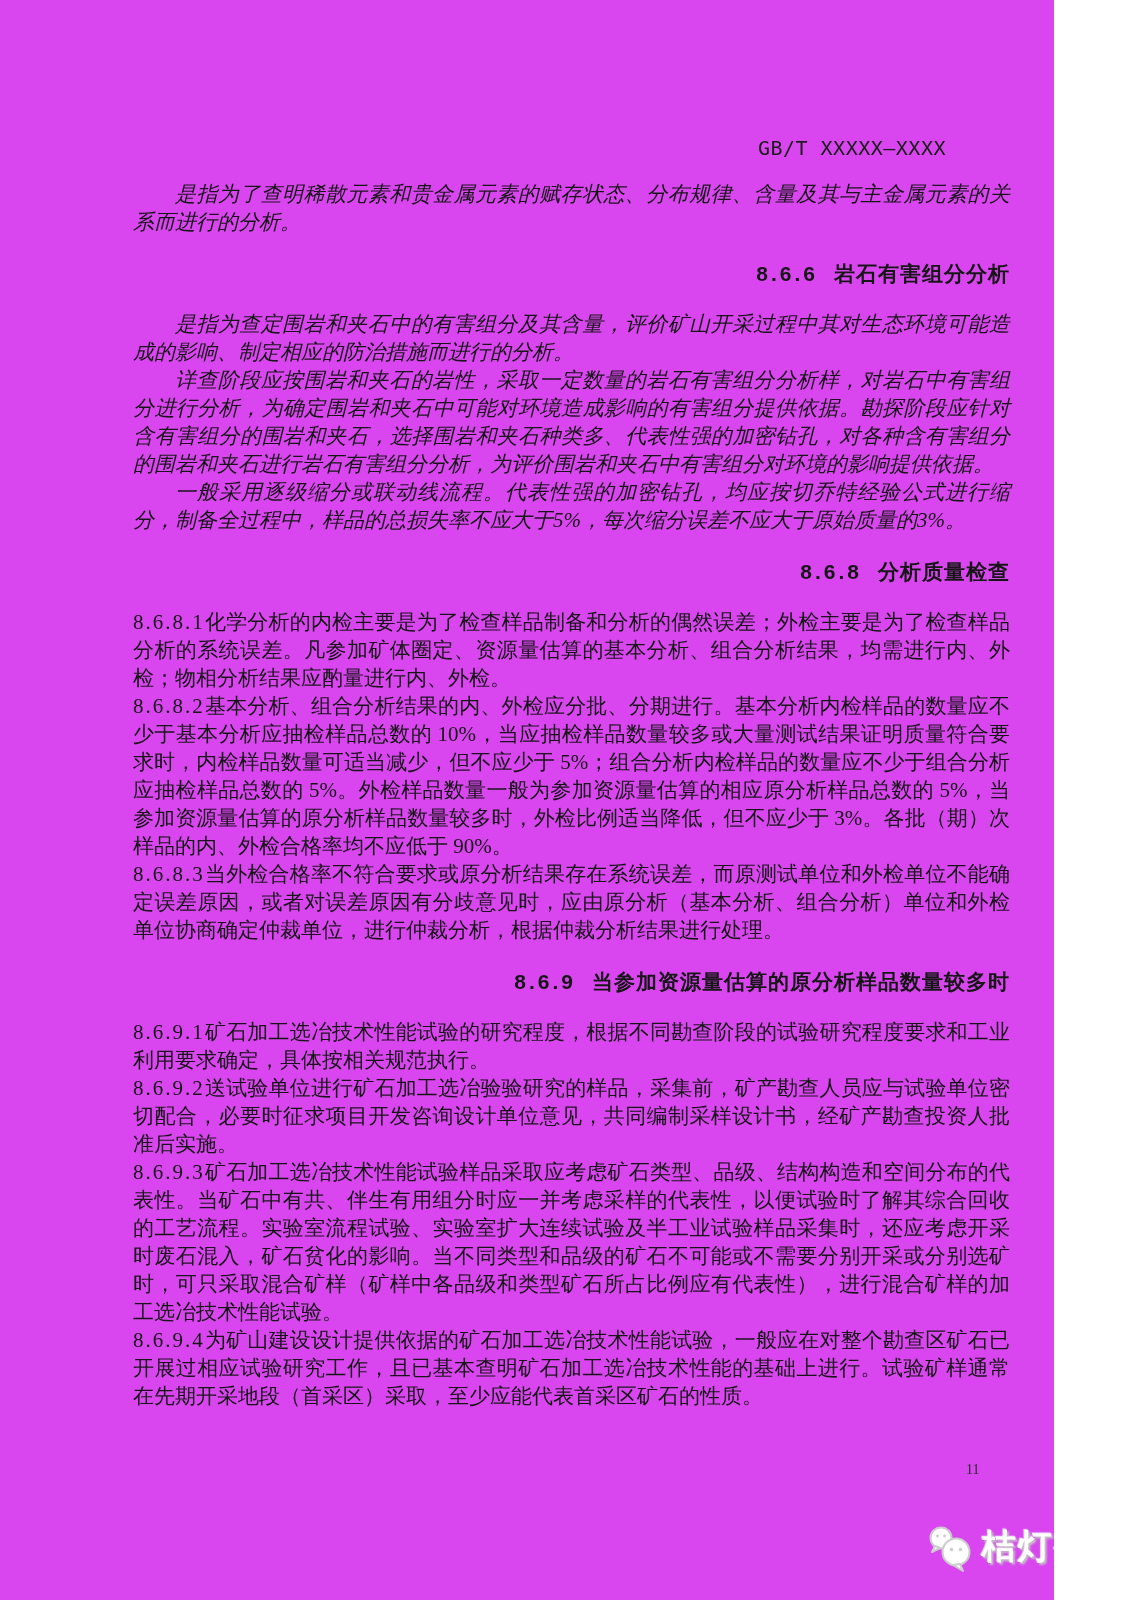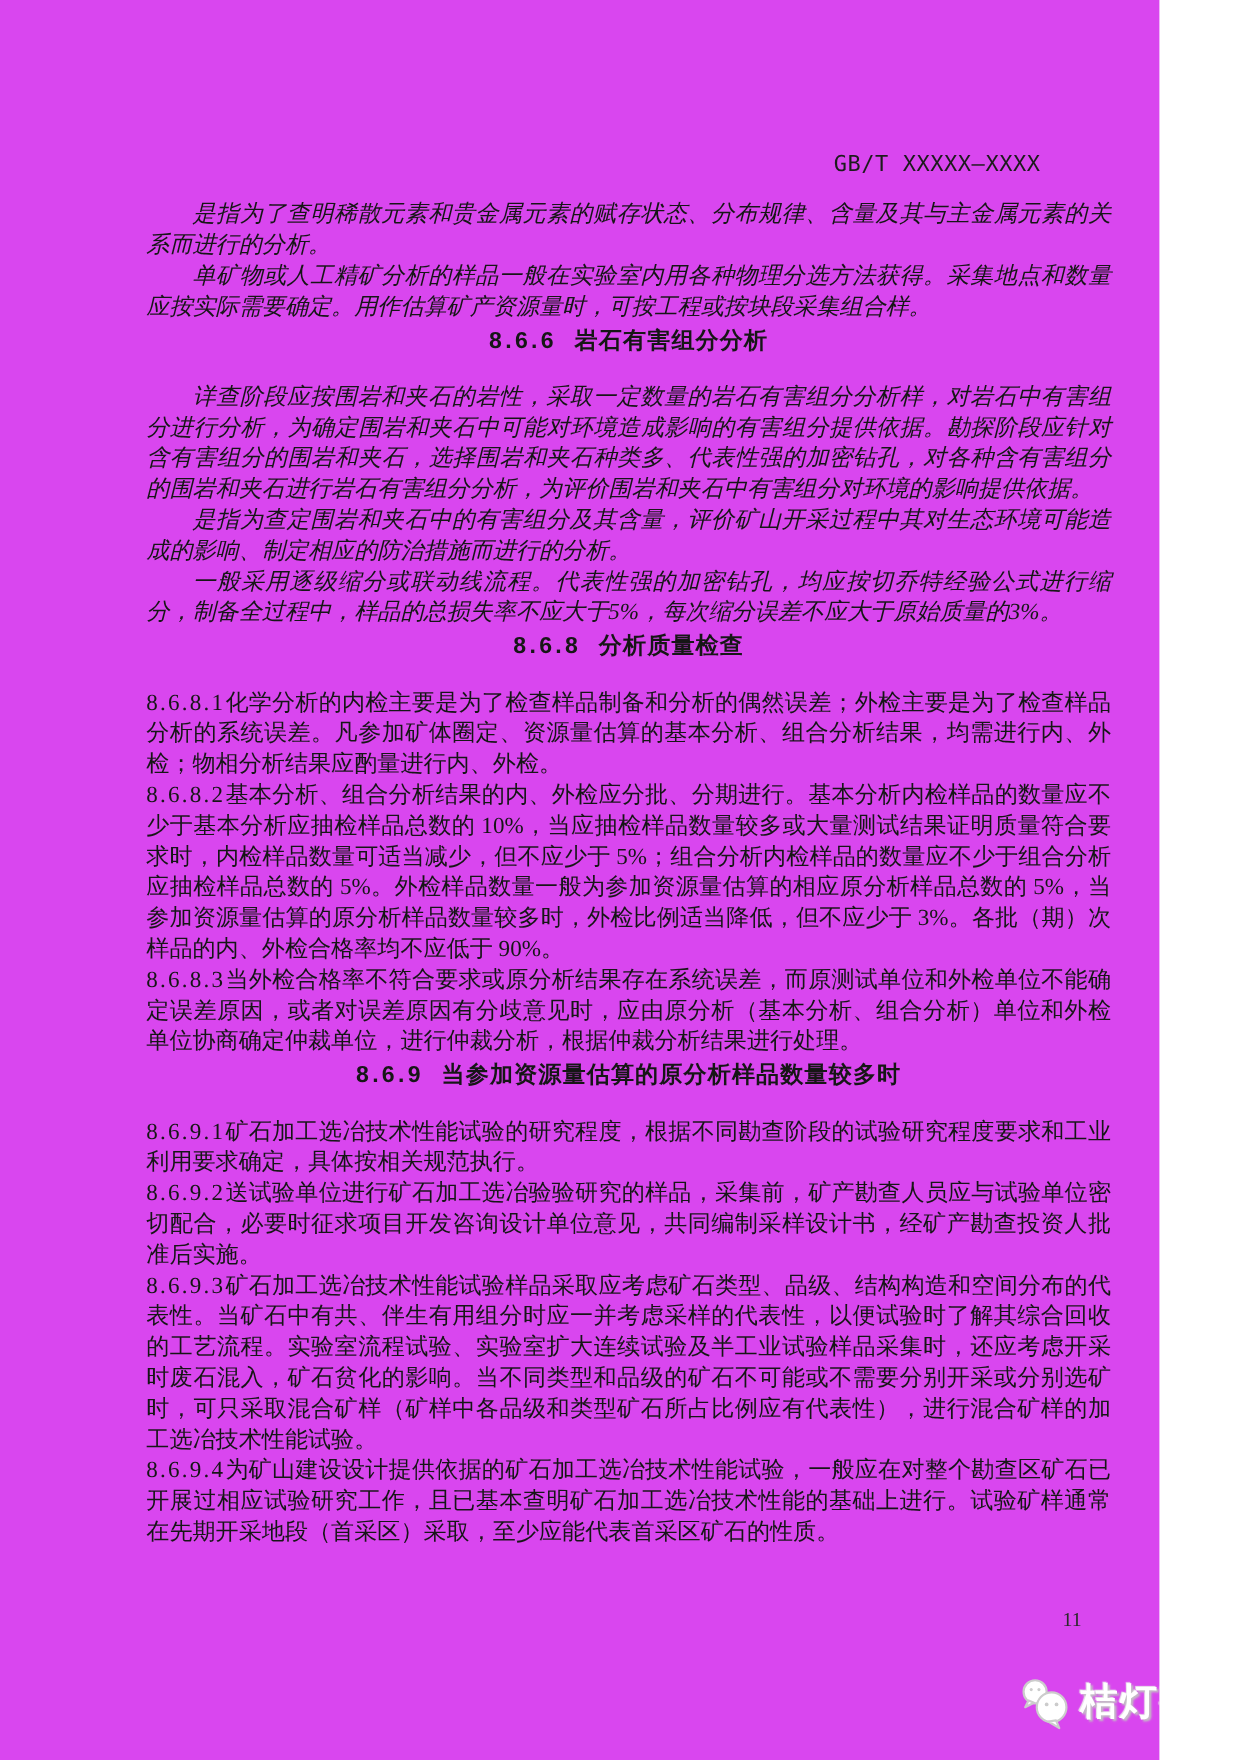--- a/index.html
+++ b/index.html
@@ -36,34 +36,34 @@
   .para.indent { text-indent: 2em; font-style: italic; }
   .clause-num {
     letter-spacing: 2px;
     white-space: nowrap;
   }
   .heading {
     font-family: "Liberation Sans", "DejaVu Sans", sans-serif;
     font-weight: bold;
     font-size: 21px;
     line-height: 28px;
-    margin: 4px 0 22px 0;
-    text-align: center;
+    margin: 24px 0 22px 0;
+    text-align: right;
   }
   .h-num {
     letter-spacing: 3px;
     margin-right: 16px;
     white-space: nowrap;
   }
   .h-title { letter-spacing: 1px; }
   .page-number {
     position: absolute;
     top: 1462px;
     left: 966px;
-    font-size: 18px;
+    font-size: 14px;
     color: #2a2a2a;
   }
   .watermark {
     position: absolute;
     top: 1524px;
     left: 926px;
     display: flex;
     align-items: flex-start;
     gap: 8px;
   }
@@ -80,24 +80,23 @@
 </head>
 <body>
 
 <div class="page">
 
   <div class="doc-header">GB/T XXXXX—XXXX</div>
 
   <div class="doc-body">
 
   <p class="para indent"><span>是指为了查明稀散元素和贵金属元素的赋存状态、分布规律、含量及其与主金属元素的关系而进行的分析。</span></p>
-      <p class="para indent"><span>单矿物或人工精矿分析的样品一般在实验室内用各种物理分选方法获得。采集地点和数量应按实际需要确定。用作估算矿产资源量时，可按工程或按块段采集组合样。</span></p>
       <h3 class="heading"><span class="h-num">8.6.6</span><span class="h-title">岩石有害组分分析</span></h3>
+      <p class="para indent"><span>是指为查定围岩和夹石中的有害组分及其含量，评价矿山开采过程中其对生态环境可能造成的影响、制定相应的防治措施而进行的分析。</span></p>
       <p class="para indent"><span>详查阶段应按围岩和夹石的岩性，采取一定数量的岩石有害组分分析样，对岩石中有害组分进行分析，为确定围岩和夹石中可能对环境造成影响的有害组分提供依据。勘探阶段应针对含有害组分的围岩和夹石，选择围岩和夹石种类多、代表性强的加密钻孔，对各种含有害组分的围岩和夹石进行岩石有害组分分析，为评价围岩和夹石中有害组分对环境的影响提供依据。</span></p>
-      <p class="para indent"><span>是指为查定围岩和夹石中的有害组分及其含量，评价矿山开采过程中其对生态环境可能造成的影响、制定相应的防治措施而进行的分析。</span></p>
       <p class="para indent"><span>一般采用逐级缩分或联动线流程。代表性强的加密钻孔，均应按切乔特经验公式进行缩分，制备全过程中，样品的总损失率不应大于5%，每次缩分误差不应大于原始质量的3%。</span></p>
       <h3 class="heading"><span class="h-num">8.6.8</span><span class="h-title">分析质量检查</span></h3>
       <p class="para"><span class="clause-num">8.6.8.1</span><span>化学分析的内检主要是为了检查样品制备和分析的偶然误差；外检主要是为了检查样品分析的系统误差。凡参加矿体圈定、资源量估算的基本分析、组合分析结果，均需进行内、外检；物相分析结果应酌量进行内、外检。</span></p>
       <p class="para"><span class="clause-num">8.6.8.2</span><span>基本分析、组合分析结果的内、外检应分批、分期进行。基本分析内检样品的数量应不少于基本分析应抽检样品总数的 10%，当应抽检样品数量较多或大量测试结果证明质量符合要求时，内检样品数量可适当减少，但不应少于 5%；组合分析内检样品的数量应不少于组合分析应抽检样品总数的 5%。外检样品数量一般为参加资源量估算的相应原分析样品总数的 5%，当参加资源量估算的原分析样品数量较多时，外检比例适当降低，但不应少于 3%。各批（期）次样品的内、外检合格率均不应低于 90%。</span></p>
       <p class="para"><span class="clause-num">8.6.8.3</span><span>当外检合格率不符合要求或原分析结果存在系统误差，而原测试单位和外检单位不能确定误差原因，或者对误差原因有分歧意见时，应由原分析（基本分析、组合分析）单位和外检单位协商确定仲裁单位，进行仲裁分析，根据仲裁分析结果进行处理。</span></p>
       <h3 class="heading"><span class="h-num">8.6.9</span><span class="h-title">当参加资源量估算的原分析样品数量较多时</span></h3>
       <p class="para"><span class="clause-num">8.6.9.1</span><span>矿石加工选冶技术性能试验的研究程度，根据不同勘查阶段的试验研究程度要求和工业利用要求确定，具体按相关规范执行。</span></p>
       <p class="para"><span class="clause-num">8.6.9.2</span><span>送试验单位进行矿石加工选冶验验研究的样品，采集前，矿产勘查人员应与试验单位密切配合，必要时征求项目开发咨询设计单位意见，共同编制采样设计书，经矿产勘查投资人批准后实施。</span></p>
       <p class="para"><span class="clause-num">8.6.9.3</span><span>矿石加工选冶技术性能试验样品采取应考虑矿石类型、品级、结构构造和空间分布的代表性。当矿石中有共、伴生有用组分时应一并考虑采样的代表性，以便试验时了解其综合回收的工艺流程。实验室流程试验、实验室扩大连续试验及半工业试验样品采集时，还应考虑开采时废石混入，矿石贫化的影响。当不同类型和品级的矿石不可能或不需要分别开采或分别选矿时，可只采取混合矿样（矿样中各品级和类型矿石所占比例应有代表性），进行混合矿样的加工选冶技术性能试验。</span></p>
       <p class="para"><span class="clause-num">8.6.9.4</span><span>为矿山建设设计提供依据的矿石加工选冶技术性能试验，一般应在对整个勘查区矿石已开展过相应试验研究工作，且已基本查明矿石加工选冶技术性能的基础上进行。试验矿样通常在先期开采地段（首采区）采取，至少应能代表首采区矿石的性质。</span></p>

